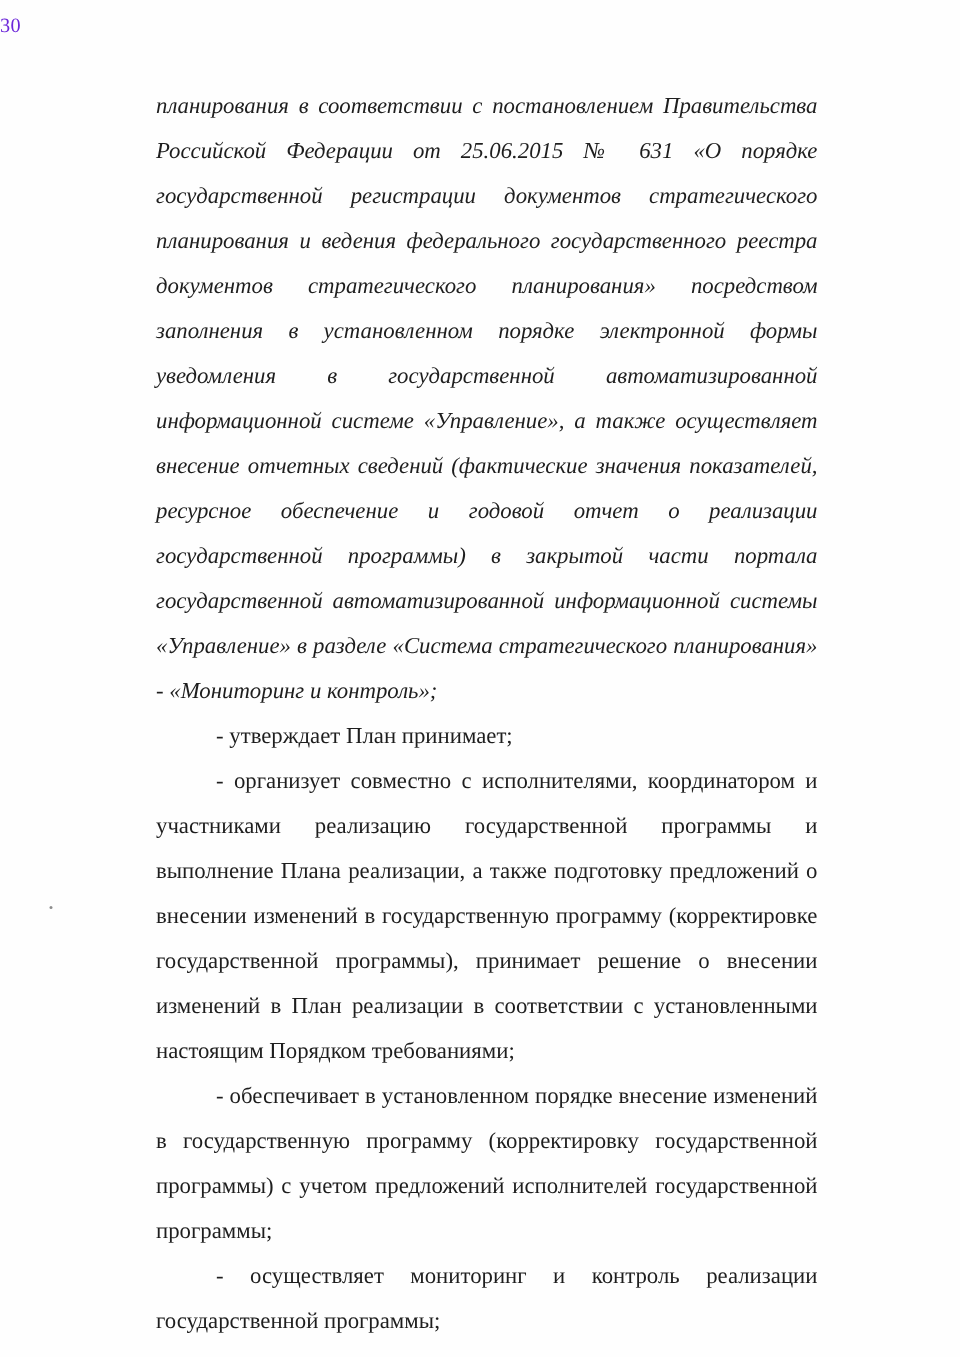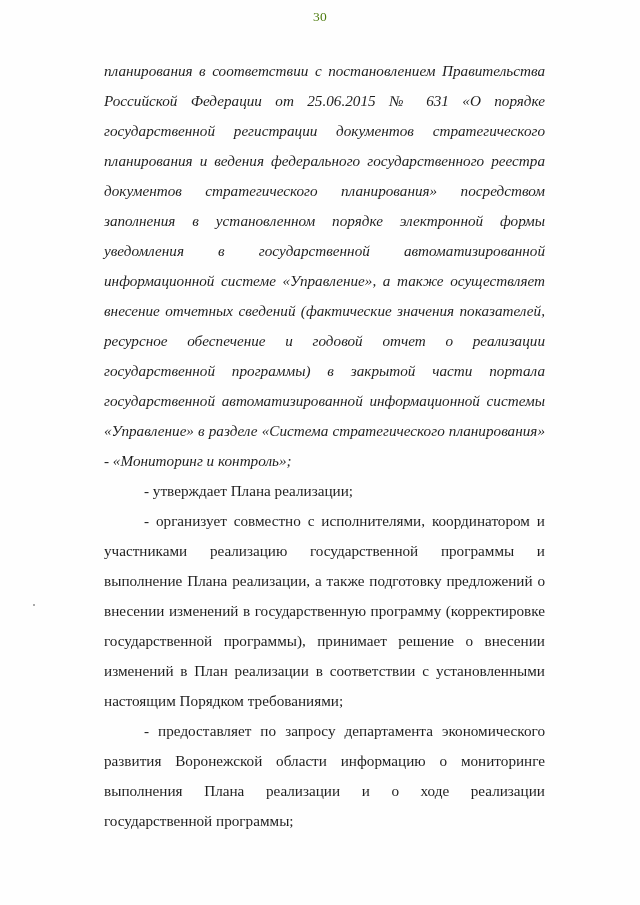--- a/index.html
+++ b/index.html
@@ -14,23 +14,23 @@
     background: #fefefe;
     overflow: hidden;
     font-family: "Liberation Serif", "DejaVu Serif", serif;
     color: #1b1b1b;
   }
   .page-number {
     position: absolute;
     top: 9px;
     left: 0;
     width: 640px;
-    text-align: center;
+    text-align: left;
     font-size: 13.5px;
-    color: #4d7c0f;
+    color: #6d28d9;
     letter-spacing: 0.2px;
   }
   .body-text {
     position: absolute;
     top: 56px;
     left: 104px;
     width: 441px;
     font-size: 15.2px;
     line-height: 30px;
     text-align: justify;
@@ -59,21 +59,23 @@
 </style>
 </head>
 <body>
 
 <div class="page">
 
   <div class="page-number">30</div>
 
   <div class="body-text">
     <p class="para no-indent">планирования в соответствии с постановлением Правительства Российской Федерации от 25.06.2015 № 631 «О порядке государственной регистрации документов стратегического планирования и ведения федерального государственного реестра документов стратегического планирования» посредством заполнения в установленном порядке электронной формы уведомления в государственной автоматизированной информационной системе «Управление», а также осуществляет внесение отчетных сведений (фактические значения показателей, ресурсное обеспечение и годовой отчет о реализации государственной программы) в закрытой части портала государственной автоматизированной информационной системы «Управление» в разделе «Система стратегического планирования» - «Мониторинг и контроль»;</p>
-    <p class="para">- утверждает Плана реализации;</p>
+    <p class="para">- утверждает План принимает;</p>
     <p class="para">- организует совместно с исполнителями, координатором и участниками реализацию государственной программы и выполнение Плана реализации, а также подготовку предложений о внесении изменений в государственную программу (корректировке государственной программы), принимает решение о внесении изменений в План реализации в соответствии с установленными настоящим Порядком требованиями;</p>
+    <p class="para">- обеспечивает в установленном порядке внесение изменений в государственную программу (корректировку государственной программы) с учетом предложений исполнителей государственной программы;</p>
+    <p class="para">- осуществляет мониторинг и контроль реализации государственной программы;</p>
     <p class="para">- предоставляет по запросу департамента экономического развития Воронежской области информацию о мониторинге выполнения Плана реализации и о ходе реализации государственной программы;</p>
 
   </div>
 
   <div class="speck"></div>
 
 </div>
 
 </body></html>

